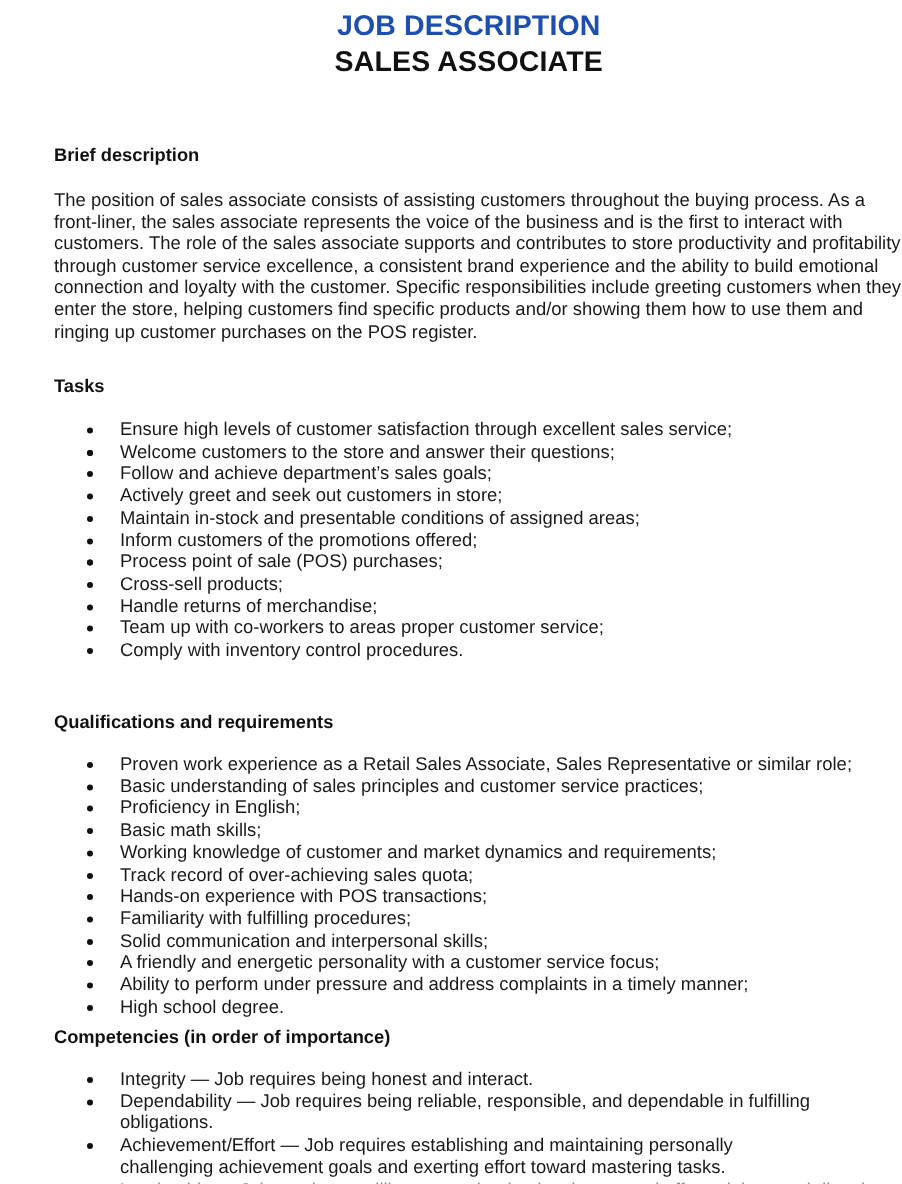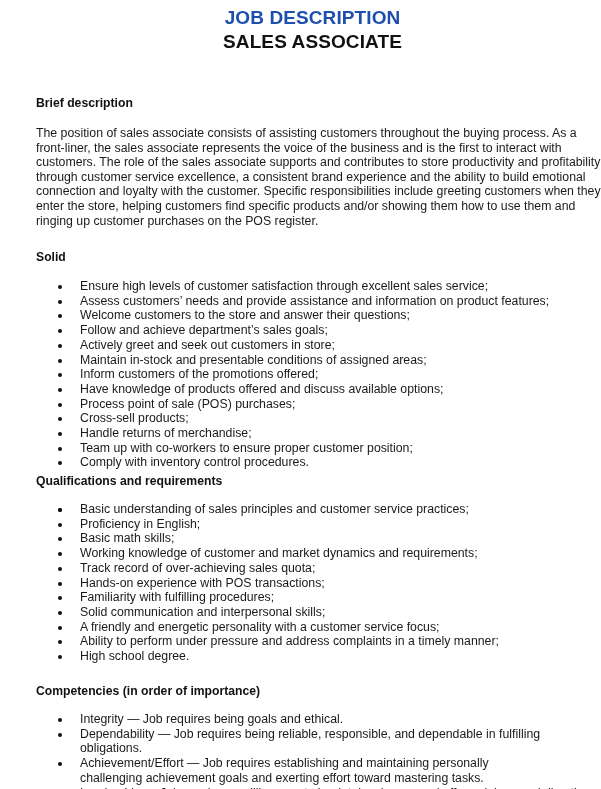--- a/index.html
+++ b/index.html
@@ -78,54 +78,54 @@
 <body>
 
 <div class="page">
 
   <div class="title main">JOB DESCRIPTION</div>
   <div class="title sub">SALES ASSOCIATE</div>
 
   <div class="heading" style="top:96px;">Brief description</div>
   <p class="para" style="top:126px;">The position of sales associate consists of assisting customers throughout the buying process. As a front-liner, the sales associate represents the voice of the business and is the first to interact with customers. The role of the sales associate supports and contributes to store productivity and profitability through customer service excellence, a consistent brand experience and the ability to build emotional connection and loyalty with the customer. Specific responsibilities include greeting customers when they enter the store, helping customers find specific products and/or showing them how to use them and ringing up customer purchases on the POS register.</p>
 
-  <div class="heading" style="top:250px;">Solid</div>
+  <div class="heading" style="top:250px;">Tasks</div>
   <ul class="list" style="top:279px;">
     <li><span class="bullet"></span><span>Ensure high levels of customer satisfaction through excellent sales service;</span></li>
-    <li><span class="bullet"></span><span>Assess customers’ needs and provide assistance and information on product features;</span></li>
+    <li><span class="bullet"></span></li>
     <li><span class="bullet"></span><span>Welcome customers to the store and answer their questions;</span></li>
     <li><span class="bullet"></span><span>Follow and achieve department’s sales goals;</span></li>
     <li><span class="bullet"></span><span>Actively greet and seek out customers in store;</span></li>
     <li><span class="bullet"></span><span>Maintain in-stock and presentable conditions of assigned areas;</span></li>
     <li><span class="bullet"></span><span>Inform customers of the promotions offered;</span></li>
-    <li><span class="bullet"></span><span>Have knowledge of products offered and discuss available options;</span></li>
+    <li><span class="bullet"></span></li>
     <li><span class="bullet"></span><span>Process point of sale (POS) purchases;</span></li>
     <li><span class="bullet"></span><span>Cross-sell products;</span></li>
     <li><span class="bullet"></span><span>Handle returns of merchandise;</span></li>
-    <li><span class="bullet"></span><span>Team up with co-workers to ensure proper customer position;</span></li>
+    <li><span class="bullet"></span><span>Team up with co-workers to areas proper customer service;</span></li>
     <li><span class="bullet"></span><span>Comply with inventory control procedures.</span></li>
   </ul>
 
   <div class="heading" style="top:474px;">Qualifications and requirements</div>
   <ul class="list" style="top:502px;">
-    <li><span class="bullet"></span></li>
+    <li><span class="bullet"></span><span>Proven work experience as a Retail Sales Associate, Sales Representative or similar role;</span></li>
     <li><span class="bullet"></span><span>Basic understanding of sales principles and customer service practices;</span></li>
     <li><span class="bullet"></span><span>Proficiency in English;</span></li>
     <li><span class="bullet"></span><span>Basic math skills;</span></li>
     <li><span class="bullet"></span><span>Working knowledge of customer and market dynamics and requirements;</span></li>
     <li><span class="bullet"></span><span>Track record of over-achieving sales quota;</span></li>
     <li><span class="bullet"></span><span>Hands-on experience with POS transactions;</span></li>
     <li><span class="bullet"></span><span>Familiarity with fulfilling procedures;</span></li>
     <li><span class="bullet"></span><span>Solid communication and interpersonal skills;</span></li>
     <li><span class="bullet"></span><span>A friendly and energetic personality with a customer service focus;</span></li>
     <li><span class="bullet"></span><span>Ability to perform under pressure and address complaints in a timely manner;</span></li>
     <li><span class="bullet"></span><span>High school degree.</span></li>
   </ul>
 
   <div class="heading" style="top:684px;">Competencies (in order of importance)</div>
   <ul class="list" style="top:712px;">
-    <li><span class="bullet"></span><span>Integrity — Job requires being goals and ethical.</span></li>
+    <li><span class="bullet"></span><span>Integrity — Job requires being honest and interact.</span></li>
     <li><span class="bullet"></span><span>Dependability — Job requires being reliable, responsible, and dependable in fulfilling obligations.</span></li>
     <li style="width:470px;"><span class="bullet"></span><span>Achievement/Effort — Job requires establishing and maintaining personally challenging achievement goals and exerting effort toward mastering tasks.</span></li>
     <li><span>Leadership — Job requires a willingness to lead, take charge, and offer opinions and direction.</span></li>
   </ul>
 
 </div>
 
 </body></html>

